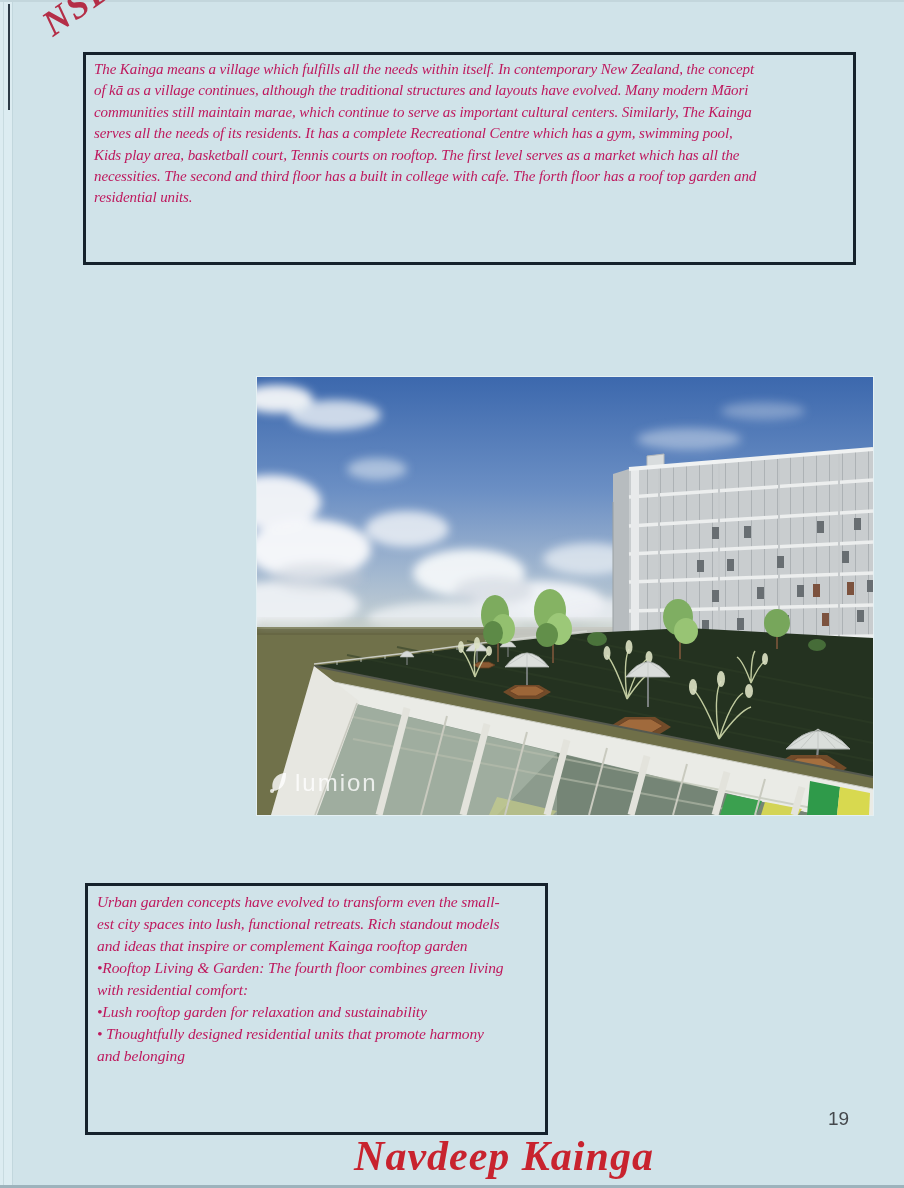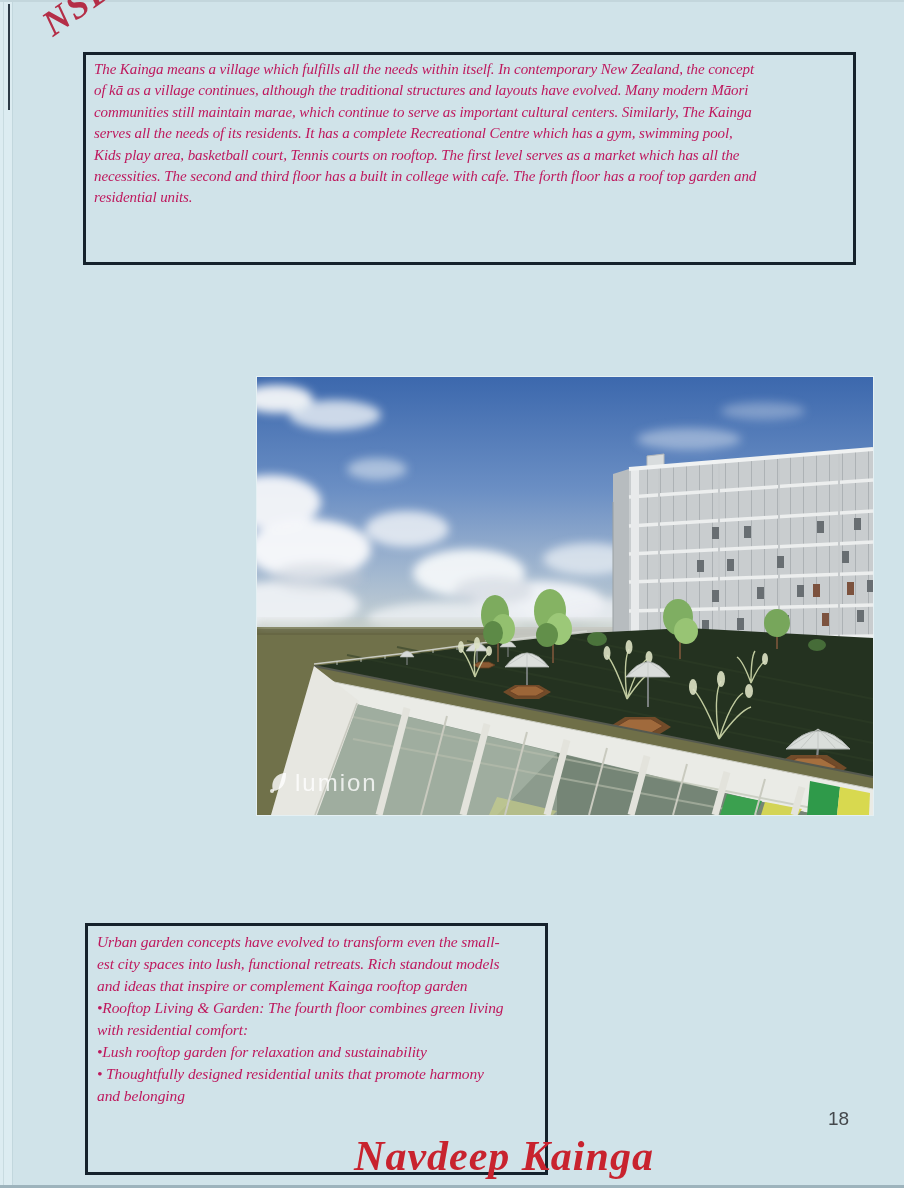--- a/index.html
+++ b/index.html
@@ -26,21 +26,21 @@
   .textbox{
     position:absolute;border:3px solid #15222c;color:#be185d;
     font-style:italic;white-space:pre-line;overflow:hidden;box-sizing:border-box;
   }
   .textbox.top{
     left:83px;top:52px;width:773px;height:213px;
     padding:4px 8px;font-size:15px;line-height:21.4px;letter-spacing:-0.1px;
   }
   .textbox.bottom{
     left:85px;top:883px;width:463px;height:252px;
-    padding:5px 9px;font-size:15.5px;line-height:22px;letter-spacing:-0.1px;margin-top:40px;
+    padding:5px 9px;font-size:15.5px;line-height:22px;letter-spacing:-0.1px;
   }
 
   .photo{
     position:absolute;left:237px;top:377px;width:616px;height:438px;
     box-shadow:0 0 0 1px rgba(255,255,255,.45);
     margin-left:20px;
   }
   .photo svg{display:block;}
 
   .page-number{
@@ -323,15 +323,15 @@
 
 <div class="textbox bottom">Urban garden concepts have evolved to transform even the small-
 est city spaces into lush, functional retreats. Rich standout models
 and ideas that inspire or complement Kainga rooftop garden
 •Rooftop Living &amp; Garden: The fourth floor combines green living
 with residential comfort:
 •Lush rooftop garden for relaxation and sustainability
 • Thoughtfully designed residential units that promote harmony
 and belonging</div>
 
-<div class="page-number">18</div>
+<div class="page-number">19</div>
 
 <div class="signature">Navdeep Kainga</div>
 
 </body></html>

